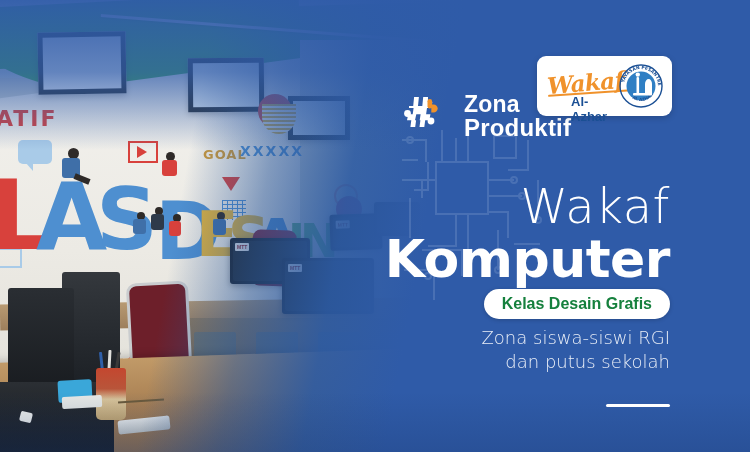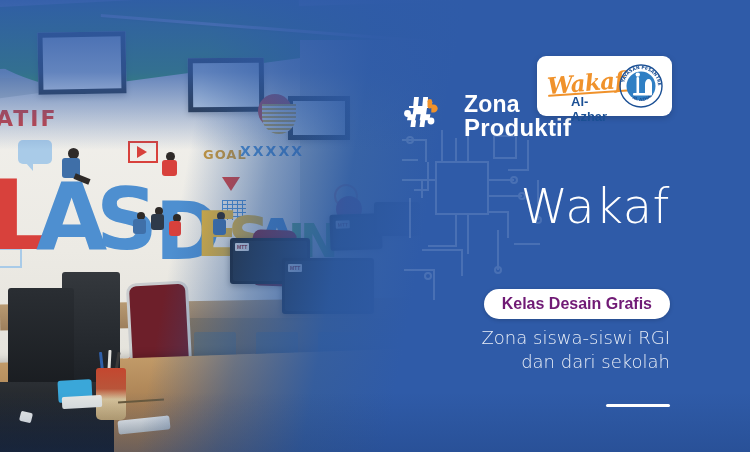--- a/index.html
+++ b/index.html
@@ -290,21 +290,21 @@
   .h-light {
     font-size:48px; font-weight:300; letter-spacing:.5px; line-height:1;
     font-family:"DejaVu Sans", sans-serif;
   }
   .h-bold {
     font-size:52px; font-weight:bold; letter-spacing:-.5px; line-height:1.06;
     margin-top:2px; font-family:"DejaVu Sans", sans-serif;
   }
   .pill {
     position:absolute; right:80px; top:289px;
-    background:#ffffff; color:#701a75; font-weight:bold; font-size:16px;
+    background:#ffffff; color:#15803d; font-weight:bold; font-size:16px;
     padding:6px 18px; border-radius:16px; box-shadow:0 1px 4px rgba(0,0,0,.2);
     white-space:nowrap;
   }
   .sub {
     position:absolute; right:80px; top:326px; text-align:right;
     color:#e9eef7; font-size:18px; line-height:1.33; font-weight:300;
     font-family:"DejaVu Sans", sans-serif;
   }
   .divider {
     position:absolute; right:80px; top:404px; width:64px; height:3px;
@@ -493,23 +493,24 @@
           <rect x="18.5" y="14" width="2.6" height="17" rx="1.1"></rect>
           <circle cx="19.8" cy="11.6" r="2.2"></circle>
           <rect x="15" y="30" width="19" height="2.4" rx="1"></rect>
         </g>
       </svg>
     </div>
   </div>
 
   <div class="headline">
     <div class="h-light">Wakaf</div>
+    <div class="h-bold">Komputer</div>
   </div>
 
   <div class="pill">Kelas Desain Grafis</div>
 
   <div class="sub">
     <div>Zona siswa-siswi RGI</div>
-    <div>dan dari sekolah</div>
+    <div>dan putus sekolah</div>
   </div>
 
   <div class="divider"></div>
 </div>
 
 </body></html>

